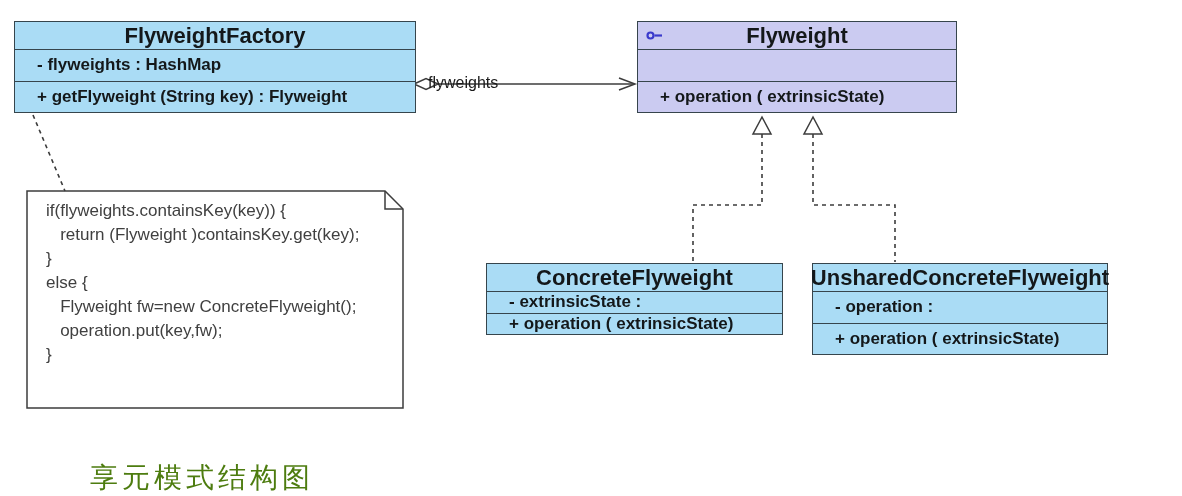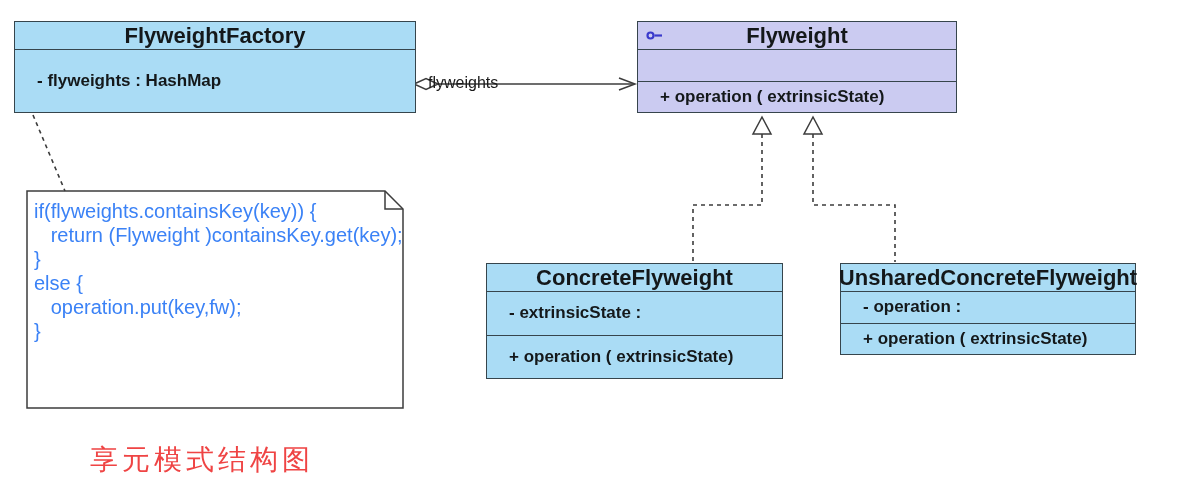--- a/index.html
+++ b/index.html
@@ -46,54 +46,54 @@
     padding: 0 22px;
     font-size: 17px;
     font-weight: bold;
     white-space: pre;
     overflow: hidden;
   }
   .classbox .member + .member { border-top: 1.5px solid #36454c; }
 
   .box-factory   { left: 14px;  top: 21px;  width: 402px; height: 92px; background: #aadcf5; }
   .box-flyweight { left: 637px; top: 21px;  width: 320px; height: 92px; background: #cbcbf1; }
-  .box-concrete  { left: 486px; top: 263px; width: 297px; height: 116px; background: #aadcf5; }
-  .box-unshared  { left: 812px; top: 263px; width: 296px; height: 92px; background: #aadcf5; margin-left: 28px; }
+  .box-concrete  { left: 486px; top: 263px; width: 297px; height: 72px; background: #aadcf5; }
+  .box-unshared  { left: 812px; top: 263px; width: 296px; height: 92px; background: #aadcf5; }
 
   .lolli {
     position: absolute;
     left: 8px; top: 9px;
     width: 18px; height: 9px;
   }
 
   .assoc-label {
     position: absolute;
     left: 428px; top: 58px;
     font-size: 16px;
     color: #1a1a1a;
     margin-top: 16px;
   }
 
   .note-text {
     position: absolute;
-    left: 34px; top: 199px;
+    left: 46px; top: 199px;
     width: 358px;
-    font-size: 20px;
+    font-size: 17px;
     line-height: 24px;
-    color: #3b82f6;
+    color: #404040;
   }
   .note-text .code-line { white-space: pre; }
 
   .caption {
     position: absolute;
-    left: 90px; top: 441px;
+    left: 90px; top: 459px;
     font-family: "Liberation Serif", serif;
     font-size: 28px;
     letter-spacing: 4px;
-    color: #ef4444;
+    color: #4d7c0f;
   }
 </style>
 </head>
 <body>
 
 <div class="canvas">
 
   <svg class="overlay" viewBox="0 0 1182 496">
 
     <polygon class="stroke whitefill" points="27,191 385,191 403,209 403,408 27,408"></polygon>
@@ -108,20 +108,21 @@
     <polyline class="dash" points="762,134 762,205 693,205 693,262"></polyline>
     <polygon class="stroke whitefill" points="762,117 753,134 771,134"></polygon>
 
     <polyline class="dash" points="813,134 813,205 895,205 895,262"></polyline>
     <polygon class="stroke whitefill" points="813,117 804,134 822,134"></polygon>
   </svg>
 
   <div class="classbox box-factory">
     <div class="title">FlyweightFactory</div>
     <div class="member">- flyweights : HashMap</div>
+    <div class="member">+ getFlyweight (String key) : Flyweight</div>
   </div>
 
   <div class="classbox box-flyweight">
     <div class="title">
       <svg class="lolli" viewBox="0 0 18 9">
         <circle cx="4.5" cy="4.5" r="3" fill="none" stroke="#3a3acc" stroke-width="2.2"></circle>
         <line x1="8.5" y1="4.5" x2="16" y2="4.5" stroke="#3a3acc" stroke-width="2.2"></line>
       </svg>
       <span>Flyweight</span>
     </div>
@@ -141,19 +142,20 @@
     <div class="member">+ operation ( extrinsicState)</div>
   </div>
 
   <div class="assoc-label">flyweights</div>
 
   <div class="note-text">
     <div class="code-line">if(flyweights.containsKey(key)) {</div>
     <div class="code-line">   return (Flyweight )containsKey.get(key);</div>
     <div class="code-line">}</div>
     <div class="code-line">else {</div>
+    <div class="code-line">   Flyweight fw=new ConcreteFlyweight();</div>
     <div class="code-line">   operation.put(key,fw);</div>
     <div class="code-line">}</div>
   </div>
 
   <div class="caption">享元模式结构图</div>
 
 </div>
 
 </body></html>

